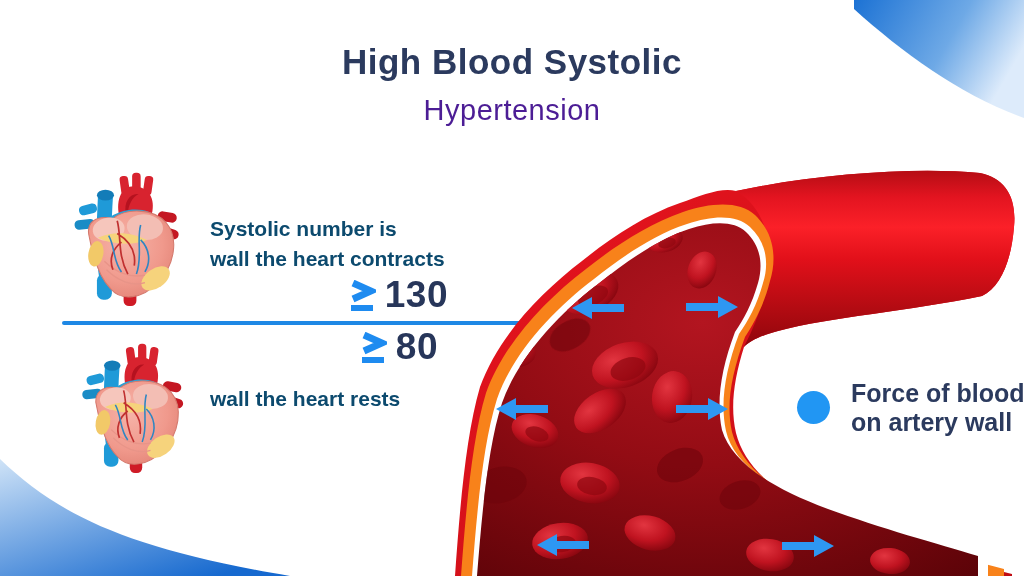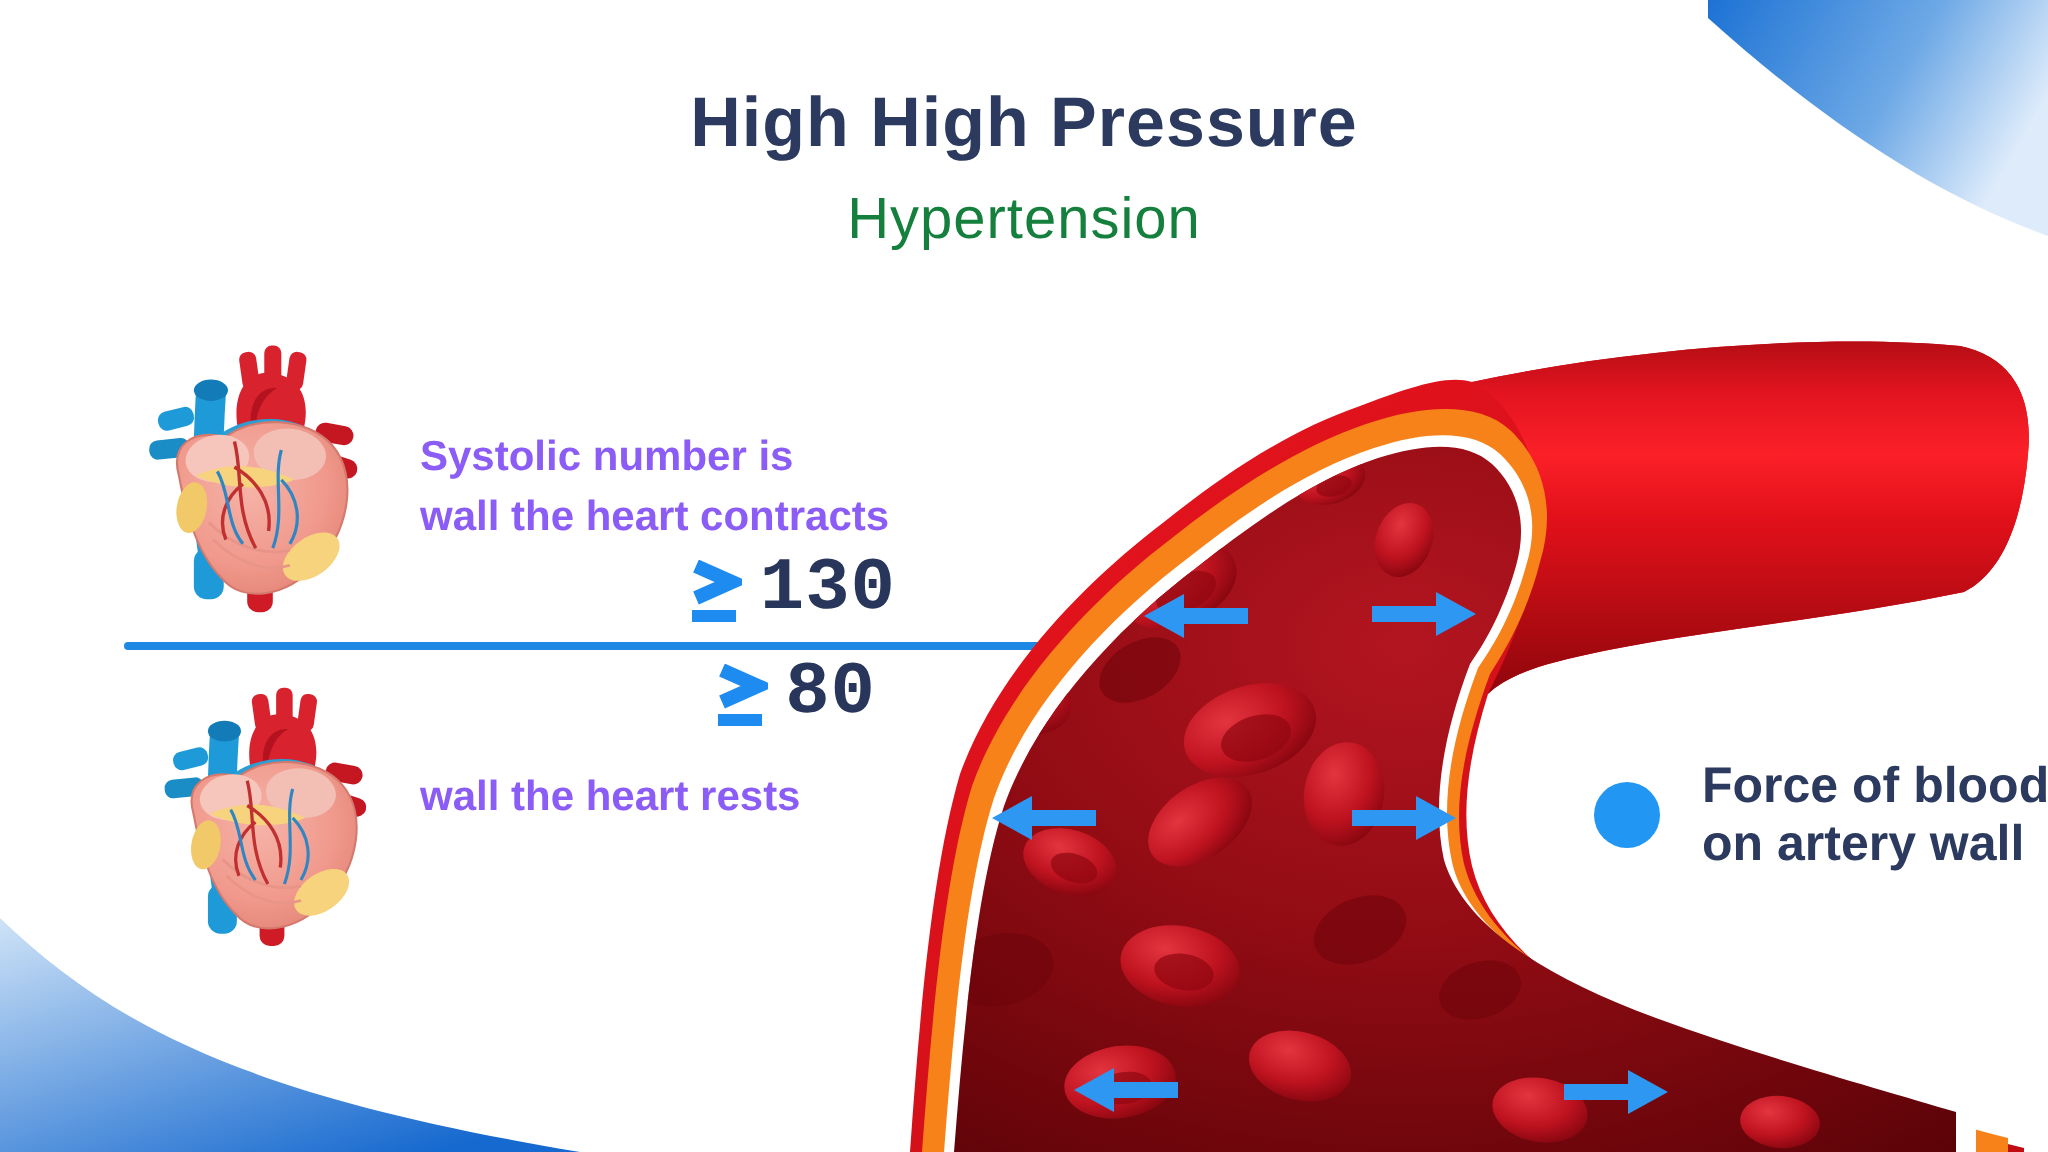--- a/index.html
+++ b/index.html
@@ -7,31 +7,31 @@
     position:relative;width:1024px;height:576px;overflow:hidden;background:#ffffff;
     font-family:"Liberation Sans","DejaVu Sans",sans-serif;
   }
   svg{display:block;}
   .corner{position:absolute;pointer-events:none;}
   .corner-tr{top:0;right:0;}
   .corner-bl{left:0;bottom:0;}
 
   .header{position:absolute;top:42px;left:0;width:100%;text-align:center;}
   .title{font-size:35px;font-weight:800;color:#2b3a5e;letter-spacing:.5px;margin:0;}
-  .subtitle{font-size:29px;font-weight:400;color:#15803d;letter-spacing:.5px;margin:12px 0 0 0;}
+  .subtitle{font-size:29px;font-weight:400;color:#4c1d95;letter-spacing:.5px;margin:12px 0 0 0;}
 
   .heart{position:absolute;}
   .heart-1{left:66px;top:166px;width:128px;height:150px;}
   .heart-2{left:74px;top:338px;width:124px;height:144px;}
 
-  .desc{position:absolute;left:210px;font-size:21px;font-weight:700;color:#8b5cf6;line-height:30px;}
+  .desc{position:absolute;left:210px;font-size:21px;font-weight:700;color:#0c4a6e;line-height:30px;}
   .desc-systolic{top:214px;}
   .desc-diastolic{top:384px;}
 
-  .value-row{position:absolute;left:210px;display:flex;align-items:center;justify-content:flex-end;gap:9px;font-family:Liberation Mono, monospace;}
+  .value-row{position:absolute;left:210px;display:flex;align-items:center;justify-content:flex-end;gap:9px;}
   .value-row-systolic{top:276px;width:238px;}
   .value-row-diastolic{top:328px;width:228px;text-align:right;}
   .ge-icon{width:27px;height:31px;flex:0 0 auto;}
   .value-num{font-size:37px;font-weight:800;color:#27365a;letter-spacing:.5px;line-height:38px;}
 
   .divider{position:absolute;left:62px;top:321px;width:462px;height:4px;background:#1e88e5;border-radius:2px;}
 
   .artery{position:absolute;left:440px;top:165px;}
 
   .legend{position:absolute;left:797px;top:379px;display:flex;align-items:flex-start;gap:21px;}
@@ -107,21 +107,21 @@
     <defs>
       <linearGradient id="cBL" x1="0" y1="0" x2="0.75" y2="1">
         <stop offset="0" stop-color="#cfe3f7"></stop>
         <stop offset="1" stop-color="#1669cf"></stop>
       </linearGradient>
     </defs>
     <path d="M0 8 C58 64 128 98 290 125 L0 125 Z" fill="url(#cBL)"></path>
   </svg>
 
   <div class="header">
-    <h1 class="title">High High Pressure</h1>
+    <h1 class="title">High Blood Systolic</h1>
     <h2 class="subtitle">Hypertension</h2>
   </div>
 
   <svg class="heart heart-1" viewBox="0 0 120 130">
     <use href="#heart-illust"></use>
   </svg>
   <svg class="heart heart-2" viewBox="0 0 120 130">
     <use href="#heart-illust"></use>
   </svg>
 

